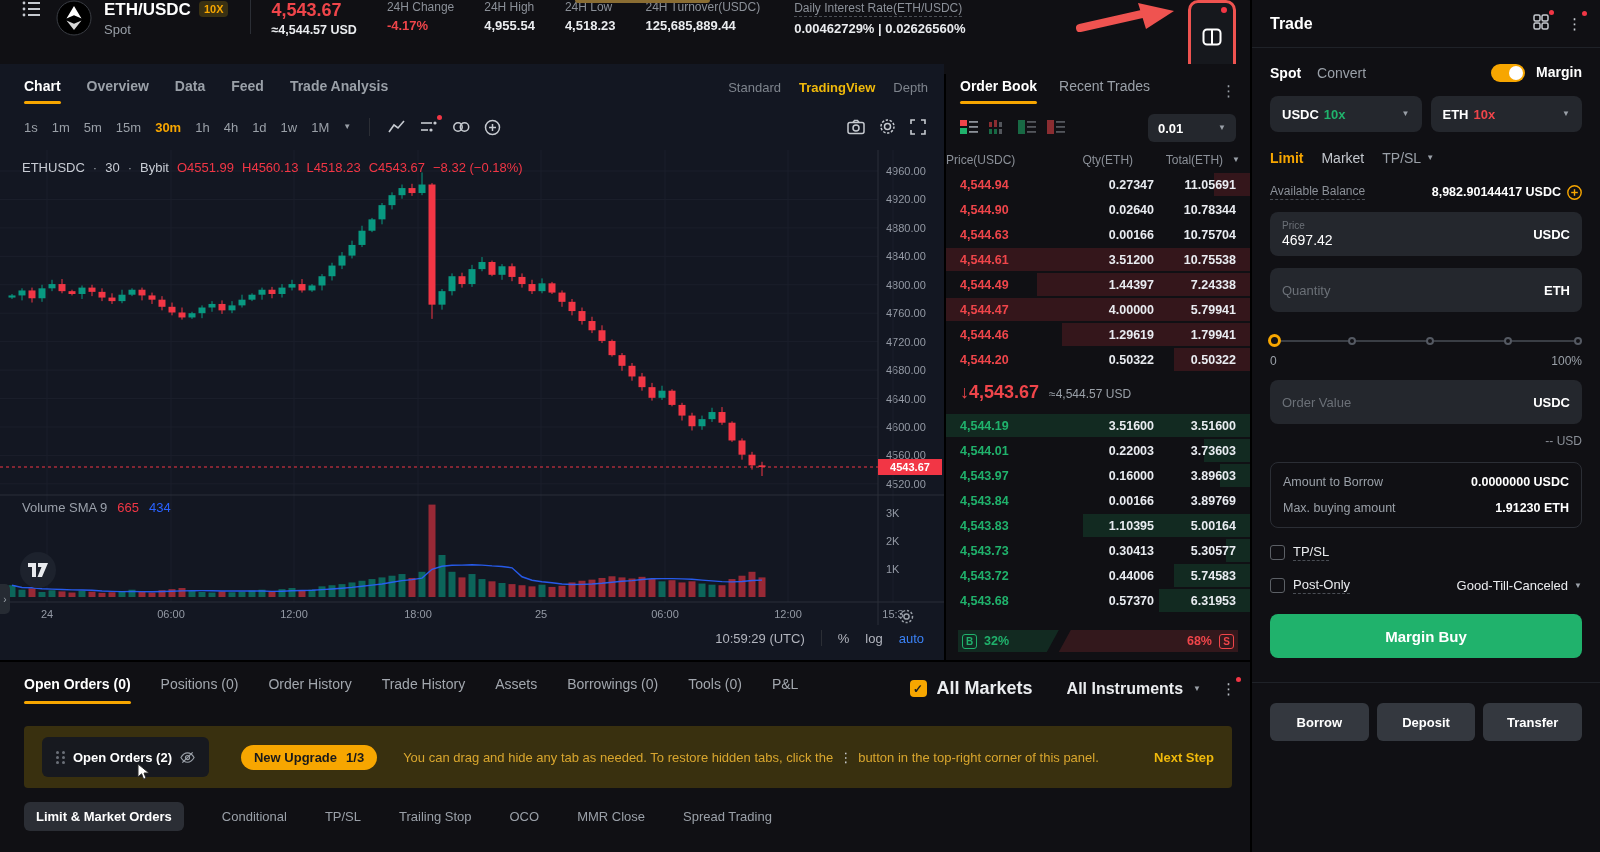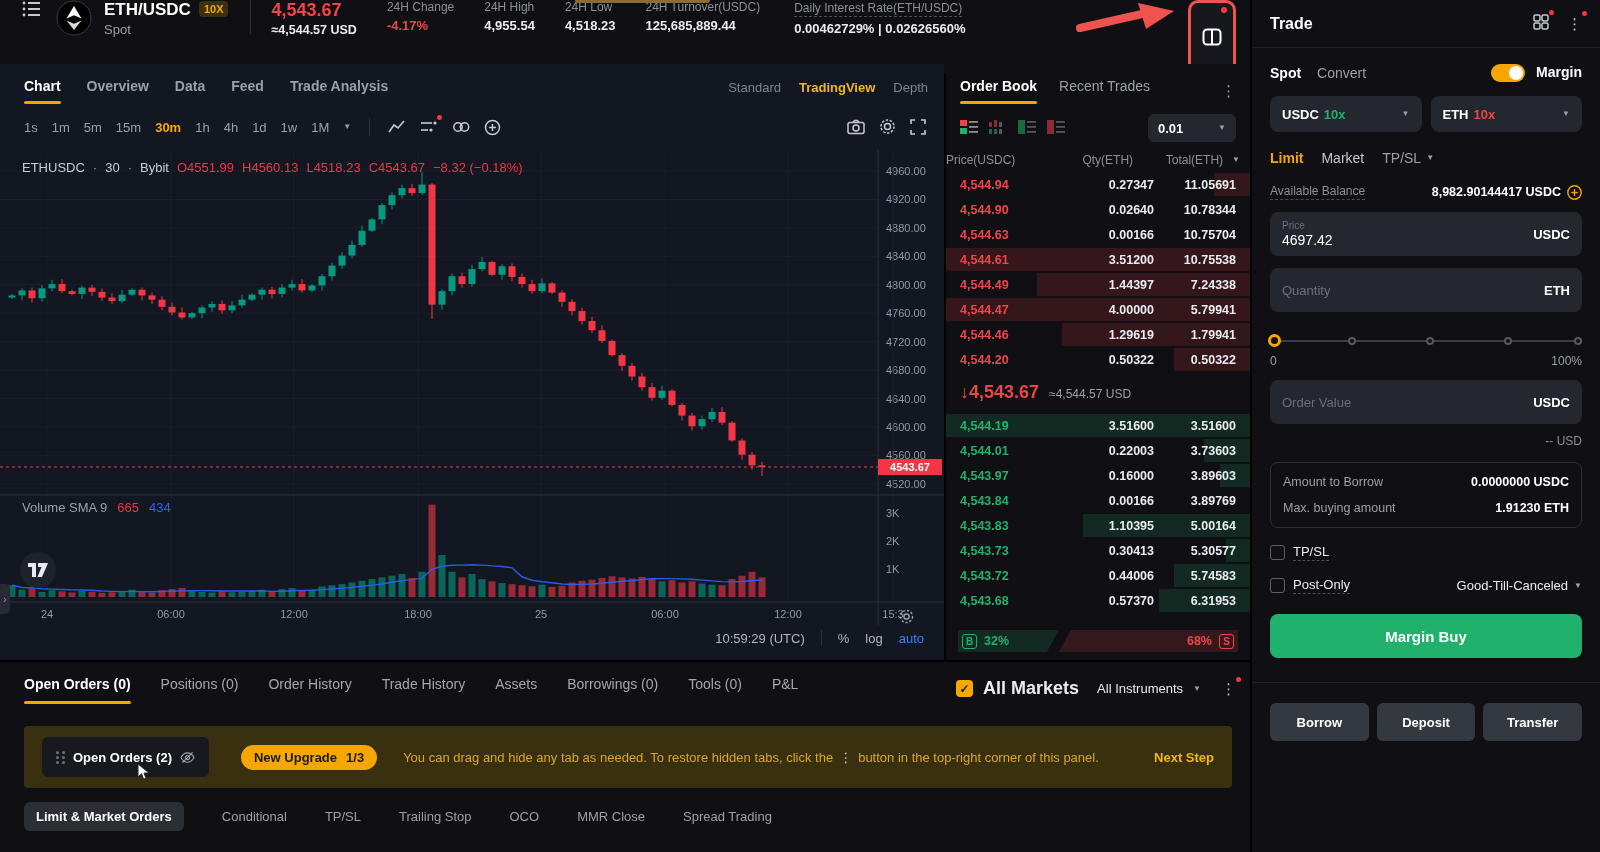--- a/index.html
+++ b/index.html
@@ -98,21 +98,21 @@
   .pct.s{color:#ef454a;font-weight:bold;font-size:12.5px}
   
   #bottom-panel{position:absolute;left:0;top:662px;width:1250px;height:190px;background:#101014}
   #bottom-tabs{position:absolute;left:24px;top:14px;display:flex;gap:30px}
   .btab{position:relative;font-size:14px;color:#a2a7ae;cursor:pointer;padding-bottom:12px}
   .btab.active{color:#fff;font-weight:bold}
   .btab.active::after{content:"";position:absolute;left:0;right:0;bottom:0;height:3px;background:#f7a600;border-radius:2px}
   #bottom-right{position:absolute;right:14px;top:16px;display:flex;align-items:center;gap:10px}
   #am-check{width:17px;height:17px;background:#f7a600;border-radius:4px;display:flex;align-items:center;justify-content:center;color:#1d1d1d;font-size:12px;font-weight:bold;cursor:pointer}
   #all-markets{font-size:18px;font-weight:bold;color:#eaecef}
-  #all-instruments{font-size:13px;font-weight:normal;color:#eaecef;margin-left:8px}
+  #all-instruments{font-size:16px;font-weight:bold;color:#eaecef;margin-left:24px}
   #bottom-kebab{position:relative;color:#b7bbc2;font-size:15px;margin-left:10px;cursor:pointer}
   #bottom-kebab .reddot{top:-3px;right:-5px;width:5px;height:5px}
   #upgrade-banner{position:absolute;left:24px;right:18px;top:64px;height:62px;background:#39300f;border-radius:4px;display:flex;align-items:center;padding:0 18px}
   #chip{position:relative;background:#17191f;border-radius:6px;height:40px;display:flex;align-items:center;gap:8px;padding:0 14px}
   #chip-label{font-size:13px;font-weight:bold;color:#fff}
   .dots{display:grid;grid-template-columns:repeat(2,3px);gap:2px 3px}
   .dots i{width:3px;height:3px;border-radius:50%;background:#6b7078}
   #chip-cursor{position:absolute;left:94px;top:26px}
   #upg-badge{margin-left:32px;background:#f7a600;border-radius:14px;padding:5px 13px;display:flex;gap:9px;align-items:center}
   #upg-badge span{color:#1a1a1a;font-size:13px;font-weight:bold}

